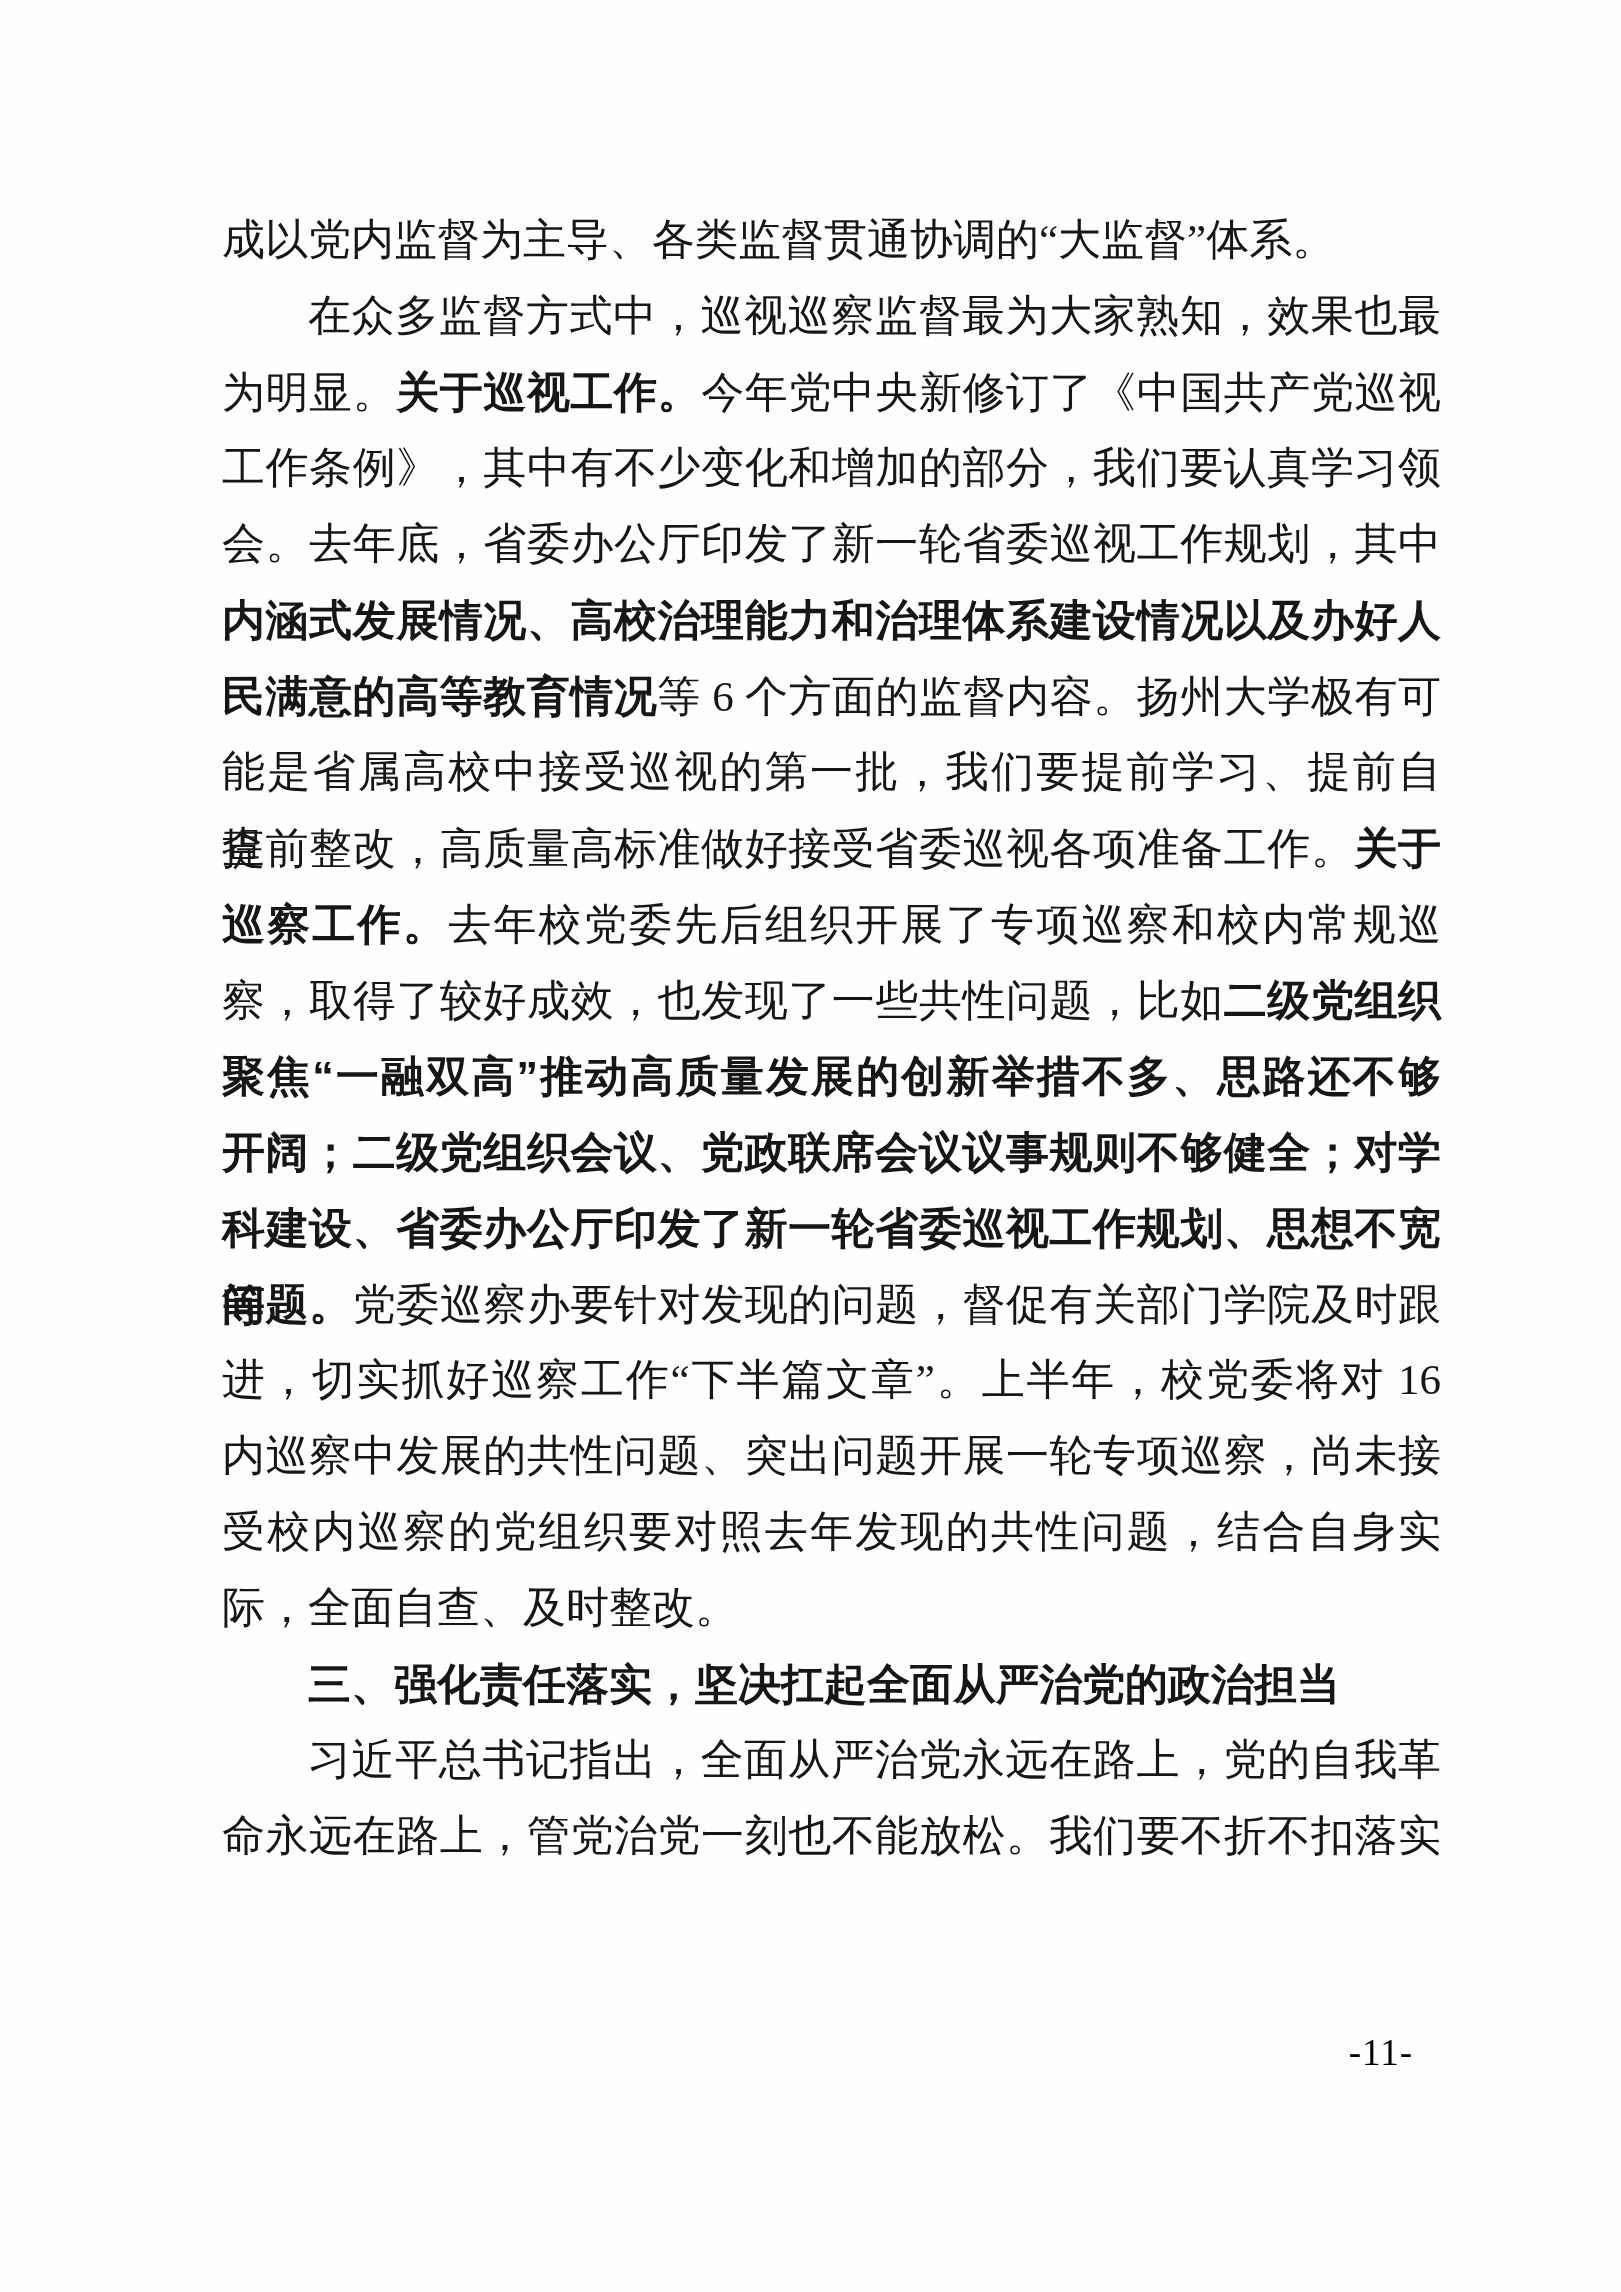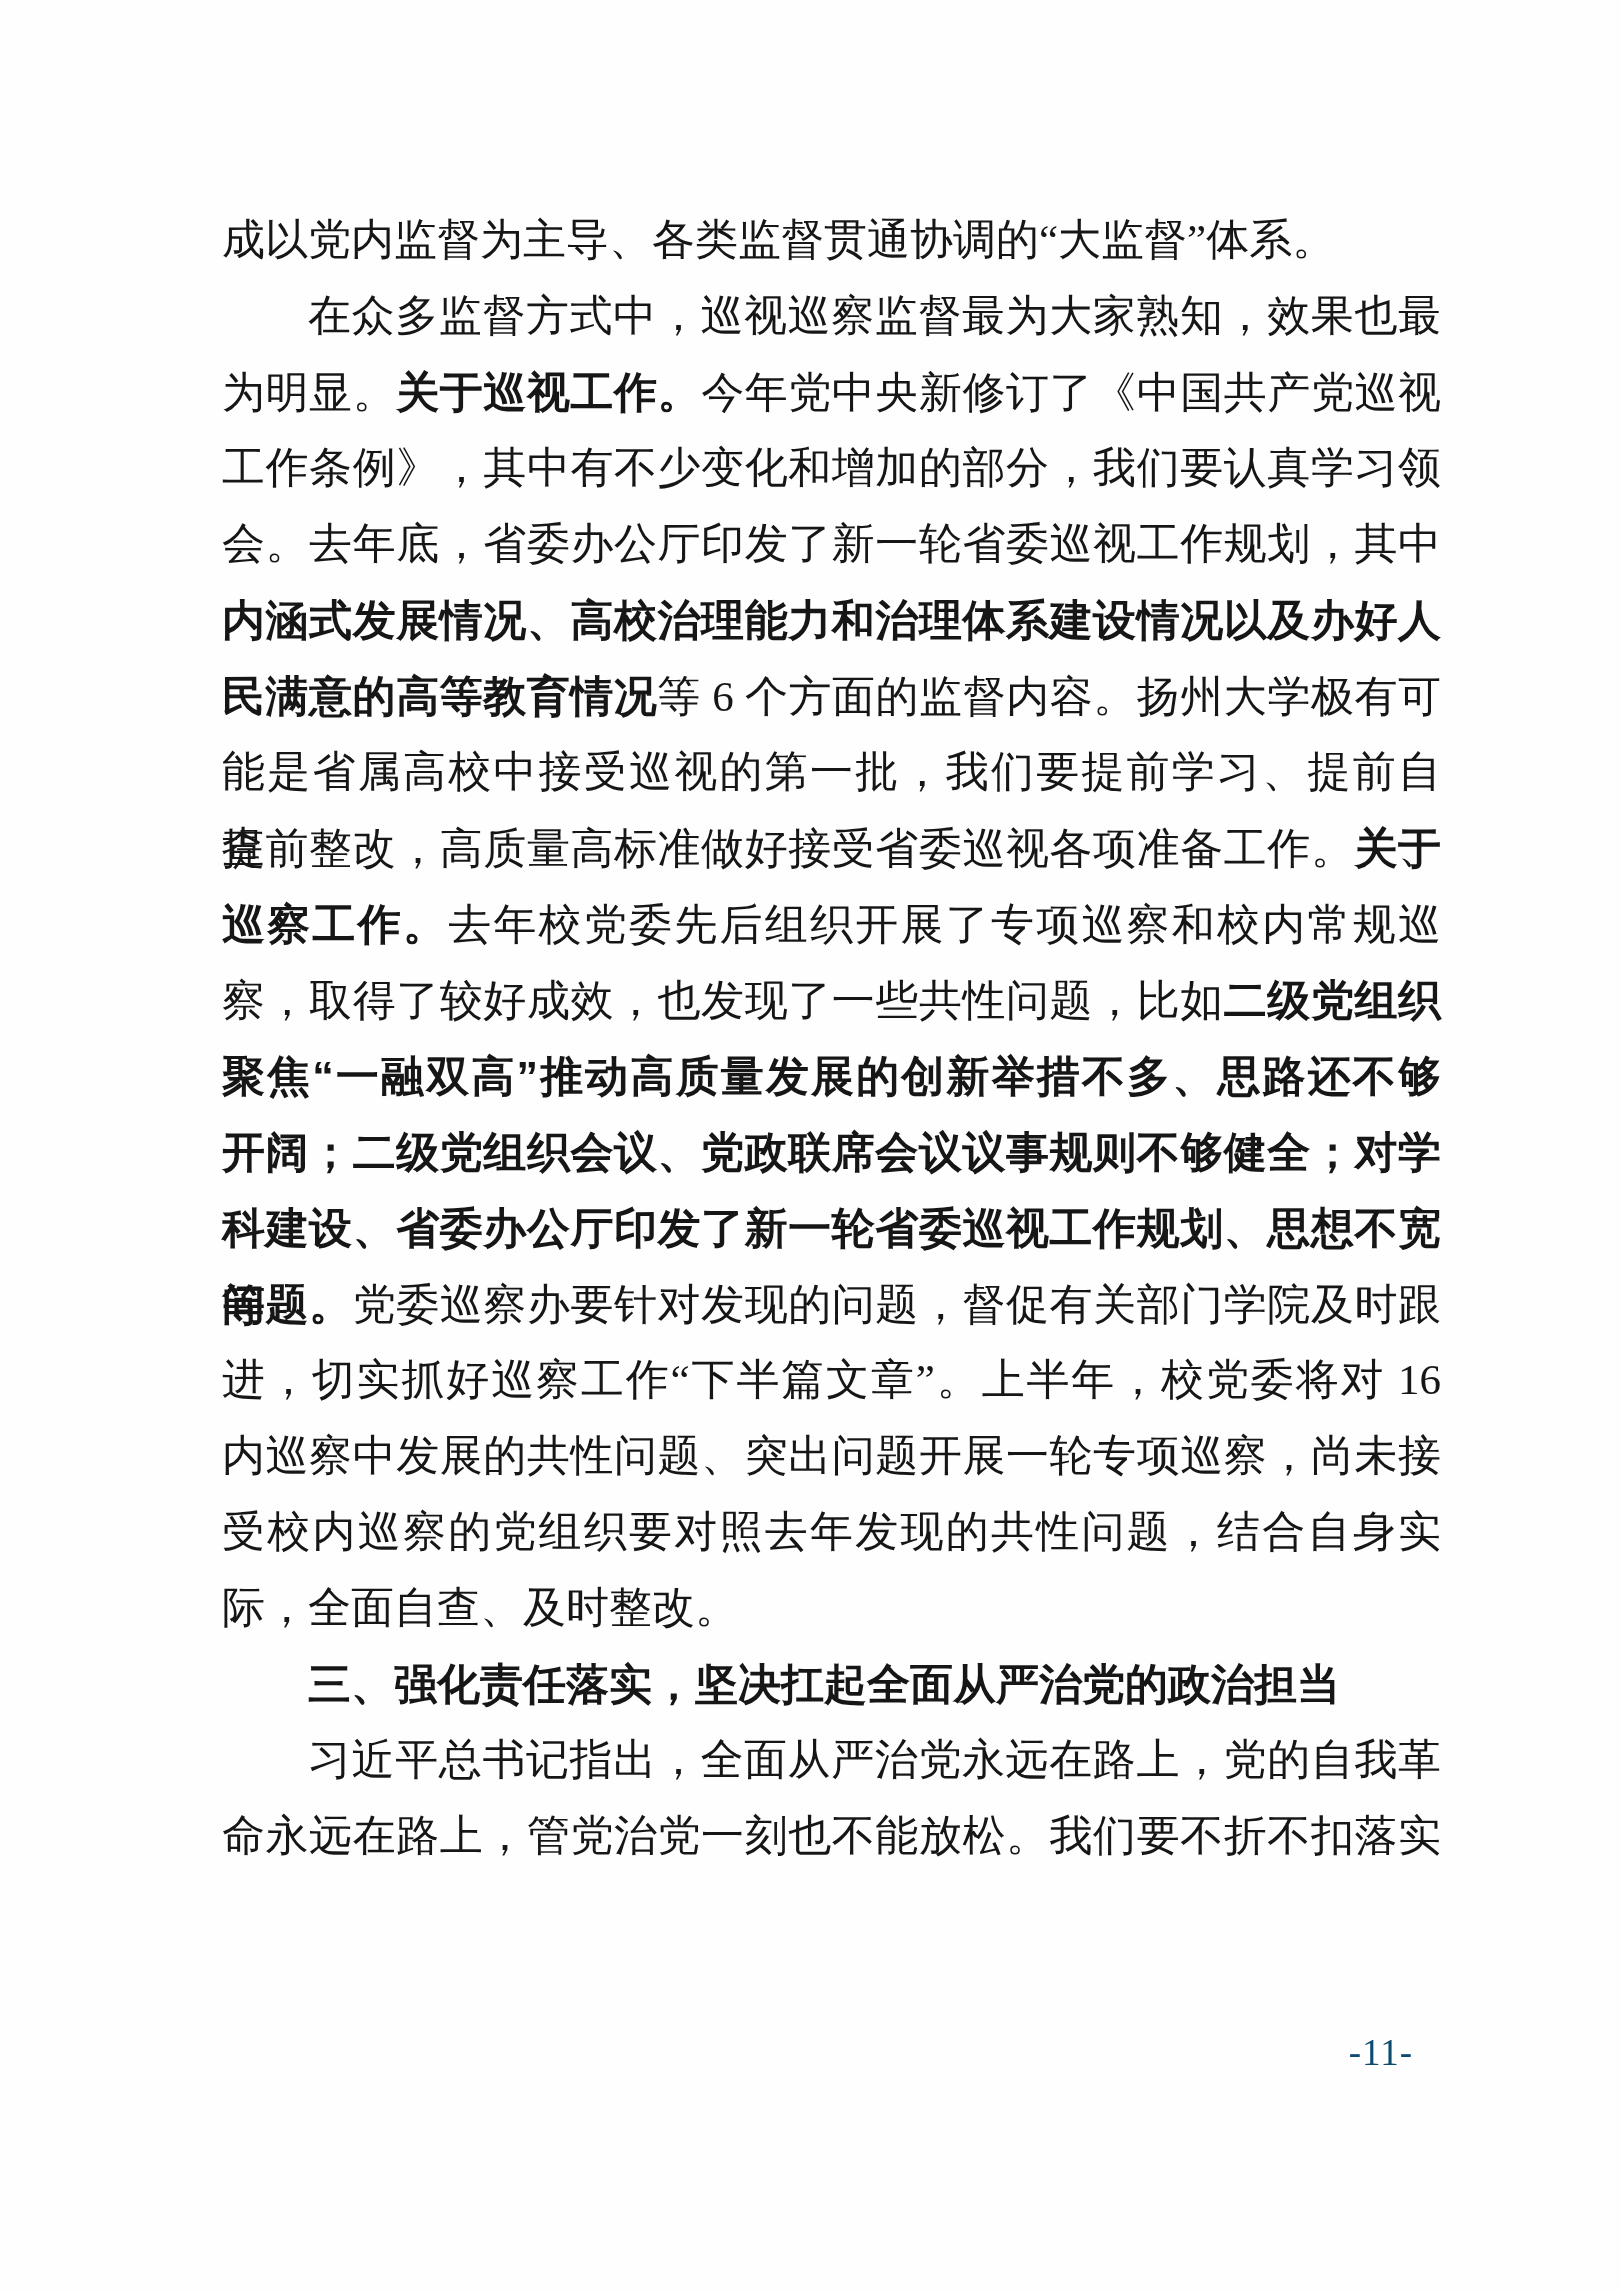--- a/index.html
+++ b/index.html
@@ -45,21 +45,21 @@
     font-family: "Liberation Sans", sans-serif;
     font-weight: 700;
   }
   .pagenum {
     position: absolute;
     top: 2031px;
     right: 208px;
     font-size: 37px;
     line-height: 43px;
     letter-spacing: 1px;
-    color: #0c4a6e;
+    color: #000000;
     font-family: "Liberation Serif", serif;
   }
 </style>
 </head>
 <body>
 
 <div class="page">
   <div class="content">
       <div class="line nojust"><span class="seg">成以党内监督为主导、各类监督贯通协调的“大监督”体系。</span></div>
       <div class="line indent"><span class="seg">在众多监督方式中，巡视巡察监督最为大家熟知，效果也最</span></div>

